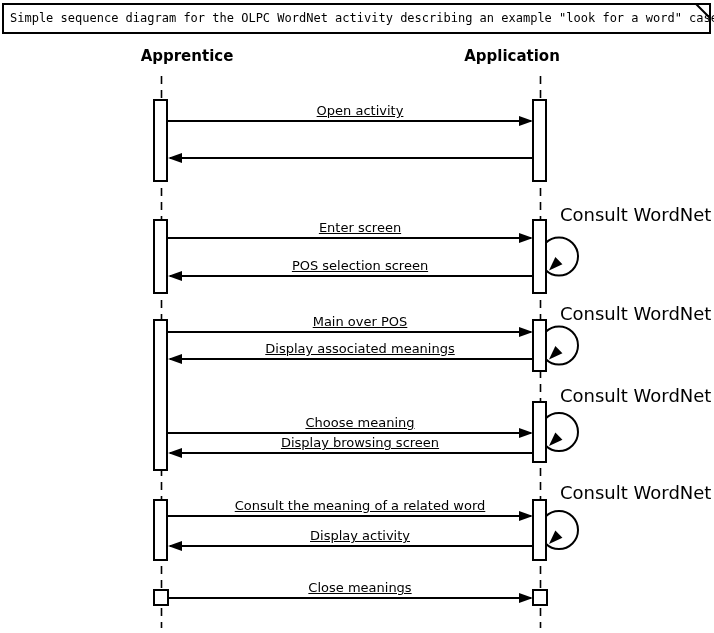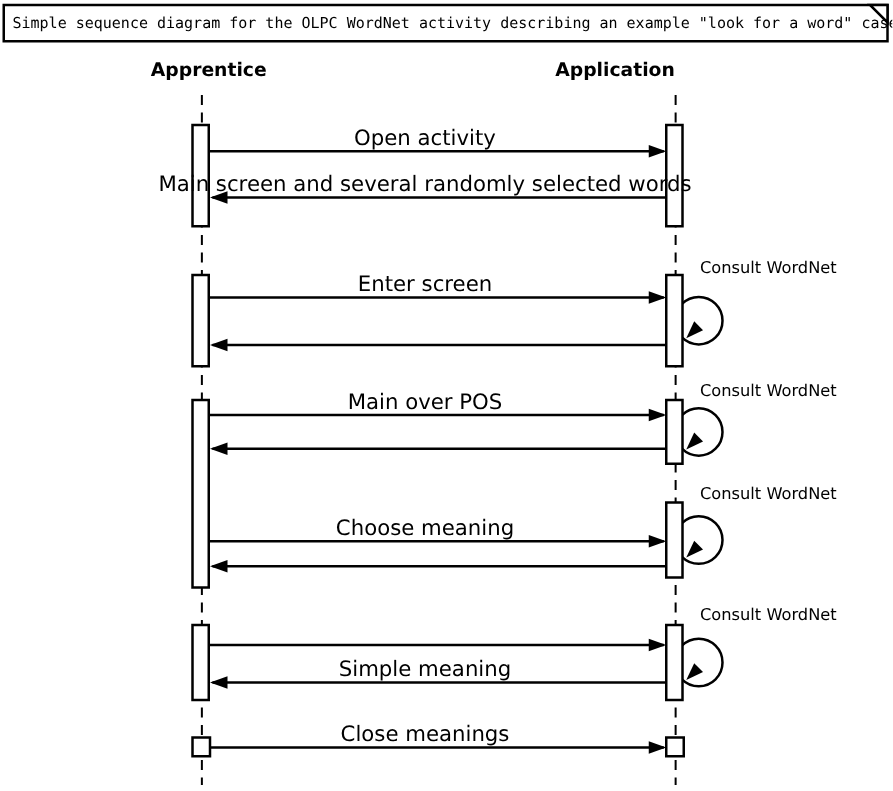--- a/index.html
+++ b/index.html
@@ -31,33 +31,35 @@
     white-space: nowrap;
   }
   .actor {
     position: absolute;
     top: 47px;
     transform: translateX(-50%);
     font-weight: bold;
     font-size: 15px;
     line-height: 18px;
     white-space: nowrap;
+    margin-left: 20px;
   }
   .msg {
     position: absolute;
-    left: 340px;
+    left: 360px;
     transform: translateX(-50%);
-    font-size: 17px;
+    font-size: 13px;
     line-height: 14px;
     white-space: nowrap;
+    text-decoration: underline;
   }
   .selfcall {
     position: absolute;
     left: 560px;
-    font-size: 13px;
+    font-size: 18px;
     line-height: 14px;
     white-space: nowrap;
   }
   .lifeline {
     stroke: #000000;
     stroke-width: 1.6;
     stroke-dasharray: 8 6;
     fill: none;
   }
   .bar {
@@ -144,25 +146,28 @@
     <rect class="notebox" x="3" y="4" width="707" height="29"></rect>
     <polygon points="696,4 710,4 710,18" fill="#ffffff" stroke="#000000" stroke-width="2"></polygon>
   </svg>
 
   <div class="note-text">Simple sequence diagram for the OLPC WordNet activity describing an example "look for a word" case</div>
 
   <div class="actor" style="left:167px">Apprentice</div>
   <div class="actor" style="left:492px">Application</div>
 
   <div class="msg" style="top:104px">Open activity</div>
-  <div class="msg" style="top:141px">Main screen and several randomly selected words</div>
   <div class="msg" style="top:221px">Enter screen</div>
+  <div class="msg" style="top:259px">POS selection screen</div>
   <div class="msg" style="top:315px">Main over POS</div>
+  <div class="msg" style="top:342px">Display associated meanings</div>
   <div class="msg" style="top:416px">Choose meaning</div>
-  <div class="msg" style="top:529px">Simple meaning</div>
+  <div class="msg" style="top:436px">Display browsing screen</div>
+  <div class="msg" style="top:499px">Consult the meaning of a related word</div>
+  <div class="msg" style="top:529px">Display activity</div>
   <div class="msg" style="top:581px">Close meanings</div>
 
   <div class="selfcall" style="top:208px">Consult WordNet</div>
   <div class="selfcall" style="top:307px">Consult WordNet</div>
   <div class="selfcall" style="top:389px">Consult WordNet</div>
   <div class="selfcall" style="top:486px">Consult WordNet</div>
 
 </div>
 
 </body></html>

